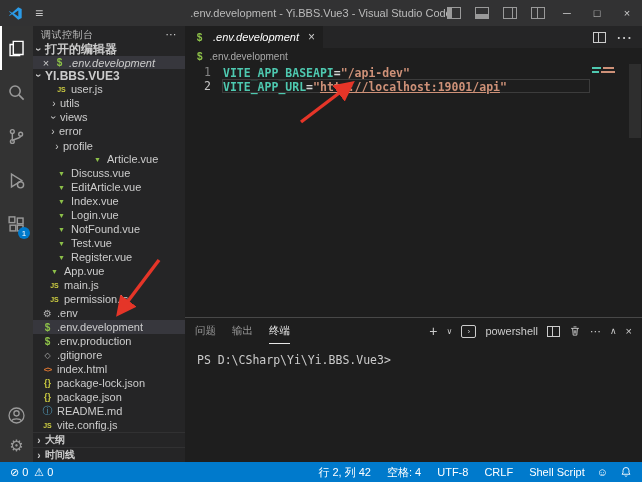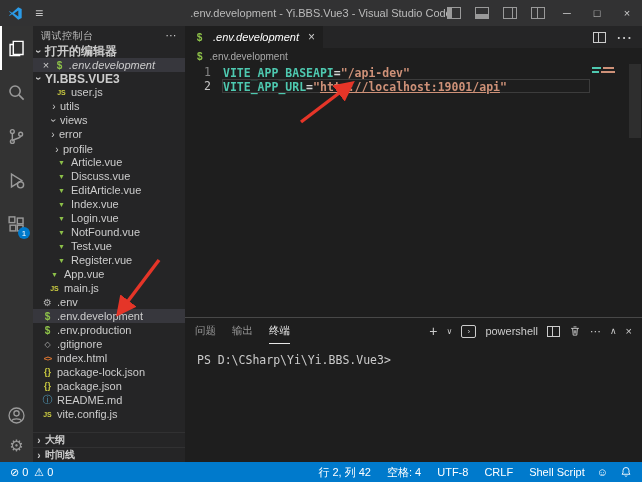--- a/index.html
+++ b/index.html
@@ -194,21 +194,21 @@
             <span class="fname">views</span>
           </div>
           <div class="row" style="padding-left: 14px;">
             <span class="chev"></span>
             <span class="fname">error</span>
           </div>
           <div class="row" style="padding-left: 18px; align-items: flex-end;">
             <span class="chev"></span>
             <span class="fname">profile</span>
           </div>
-          <div class="row" style="padding-left: 22px;">
+          <div class="row" style="padding-left: 22px; margin-left: 36px;">
             <span class="ficon icon-vue" style="color: rgb(141, 193, 73);">▼</span>
             <span class="fname">Article.vue</span>
           </div>
           <div class="row" style="padding-left: 22px;">
             <span class="ficon icon-vue" style="color: rgb(141, 193, 73);">▼</span>
             <span class="fname">Discuss.vue</span>
           </div>
           <div class="row" style="padding-left: 22px;">
             <span class="ficon icon-vue" style="color: rgb(141, 193, 73);">▼</span>
             <span class="fname">EditArticle.vue</span>
@@ -233,20 +233,24 @@
             <span class="ficon icon-vue" style="color: rgb(141, 193, 73);">▼</span>
             <span class="fname">Register.vue</span>
           </div>
           <div class="row" style="padding-left: 15px;">
             <span class="ficon icon-vue" style="color: rgb(141, 193, 73);">▼</span>
             <span class="fname">App.vue</span>
           </div>
           <div class="row" style="padding-left: 15px;">
             <span class="ficon icon-js" style="color: rgb(203, 203, 65);">JS</span>
             <span class="fname">main.js</span>
+          </div>
+          <div class="row" style="padding-left: 15px;">
+            <span class="ficon icon-js" style="color: rgb(203, 203, 65);">JS</span>
+            <span class="fname">permission.js</span>
           </div>
           <div class="row" style="padding-left: 8px;">
             <span class="ficon icon-gear" style="color: rgb(176, 176, 176);">⚙</span>
             <span class="fname">.env</span>
           </div>
           <div class="row selected" style="padding-left: 8px;">
             <span class="ficon icon-shell" style="color: rgb(141, 193, 73);">$</span>
             <span class="fname">.env.development</span>
           </div>
           <div class="row" style="padding-left: 8px;">

